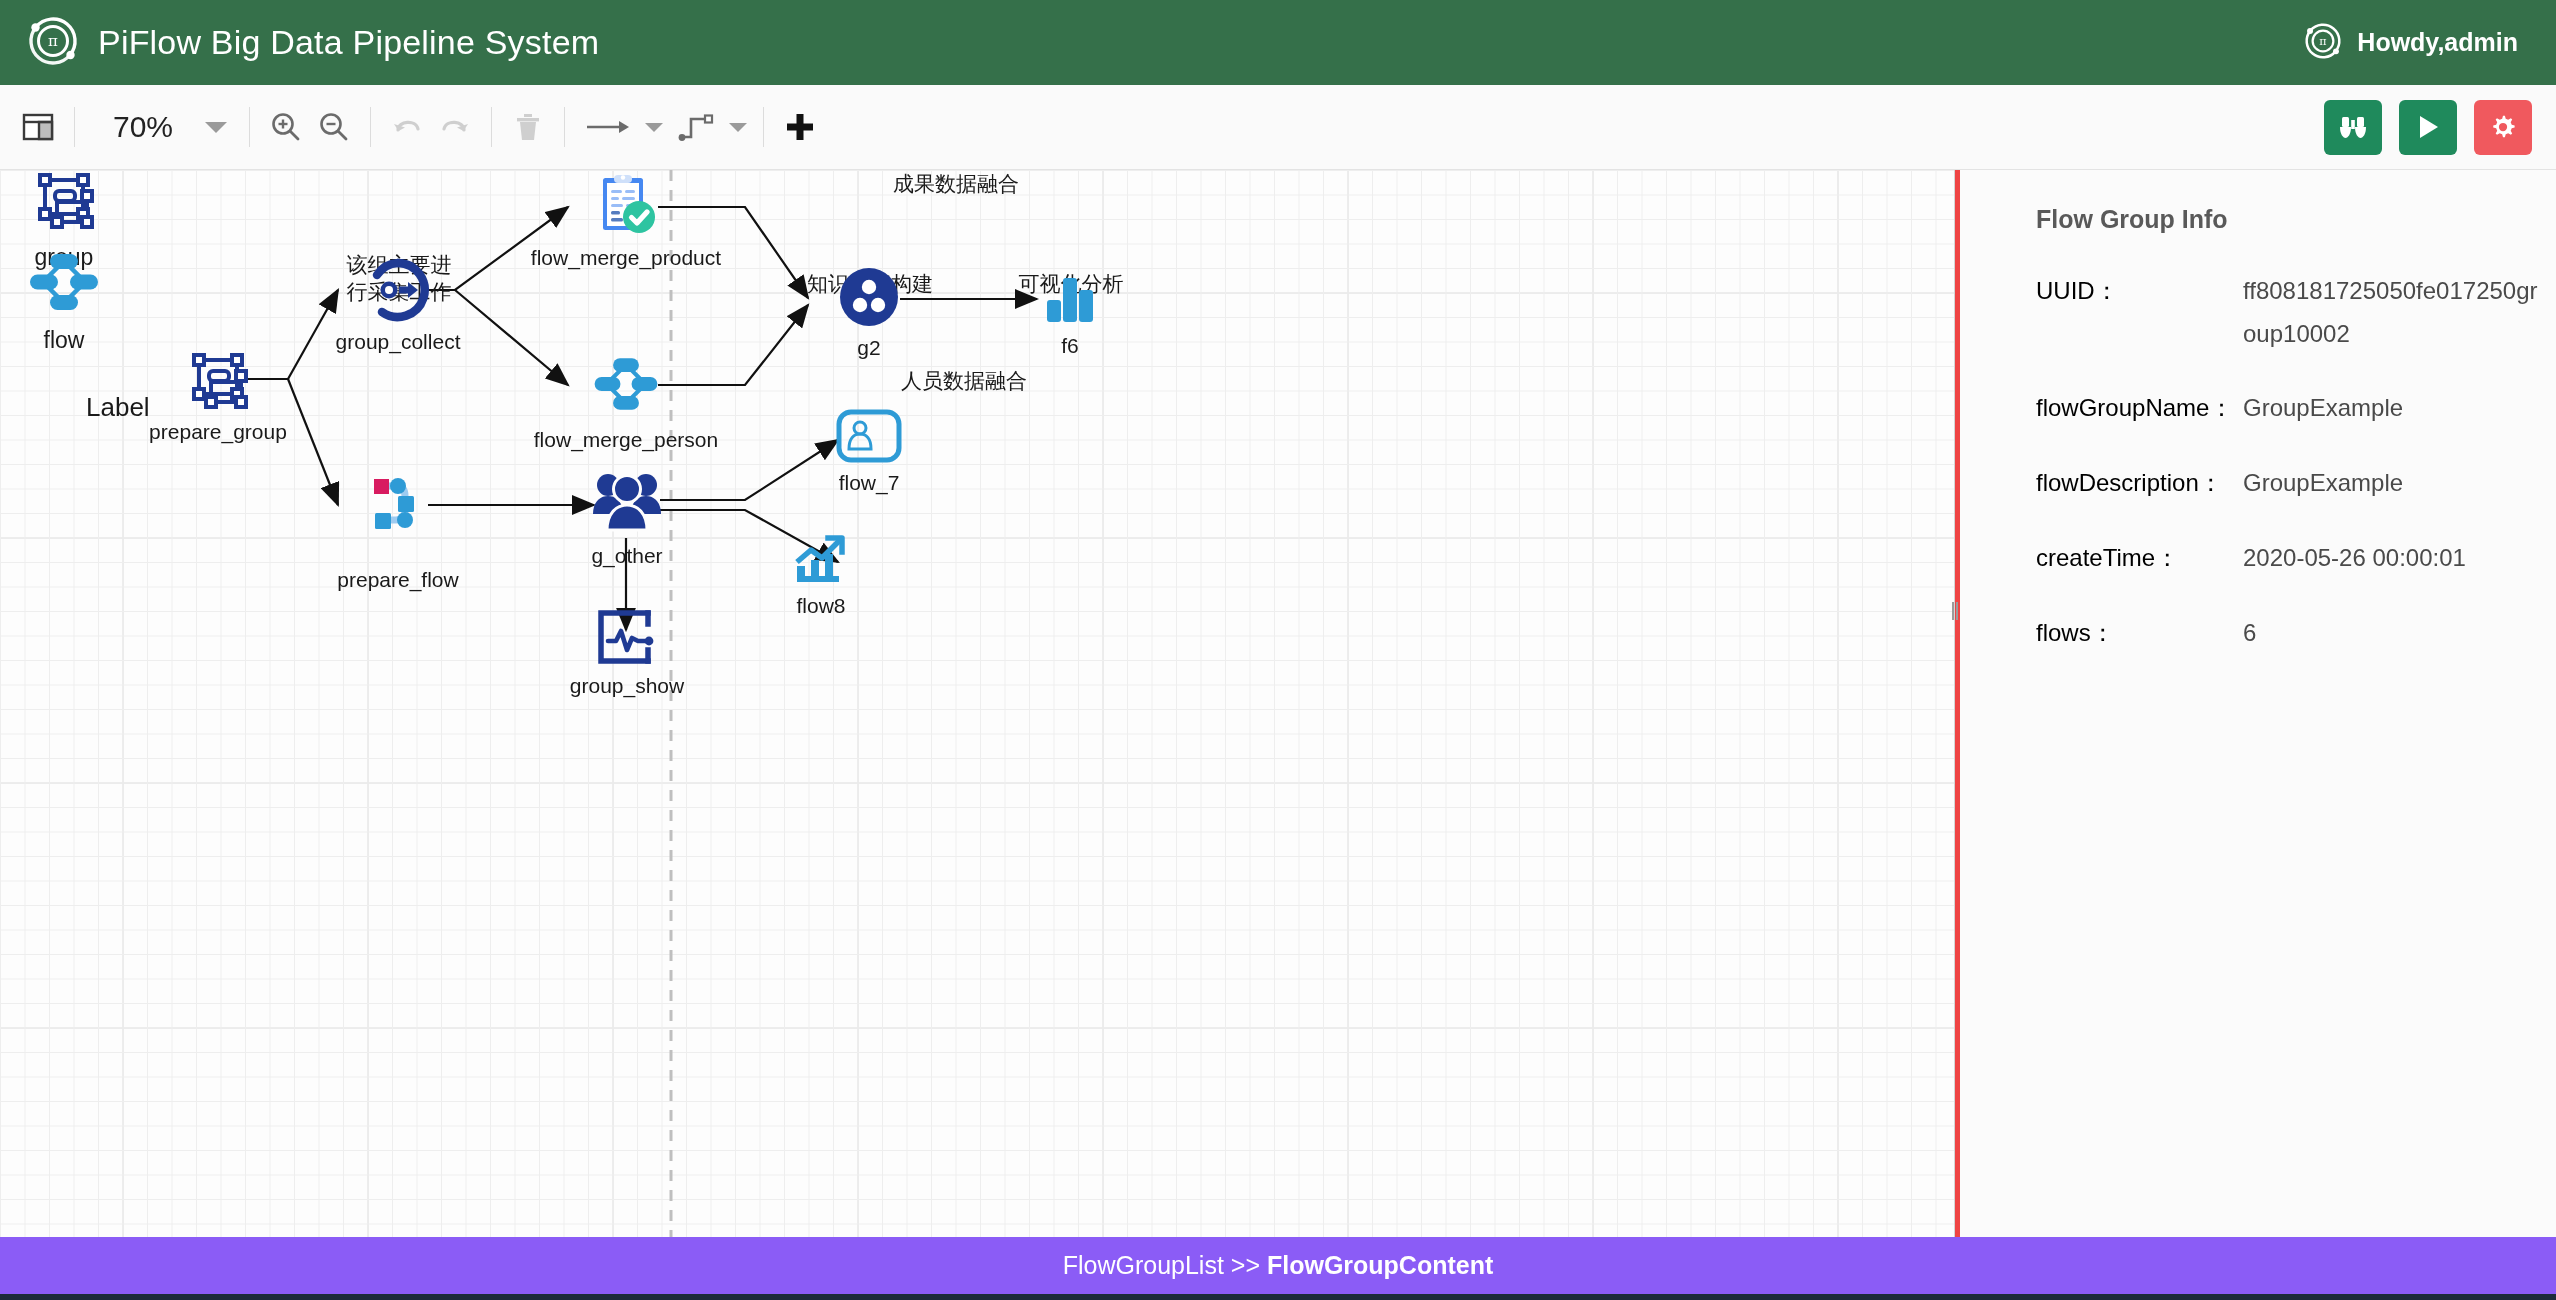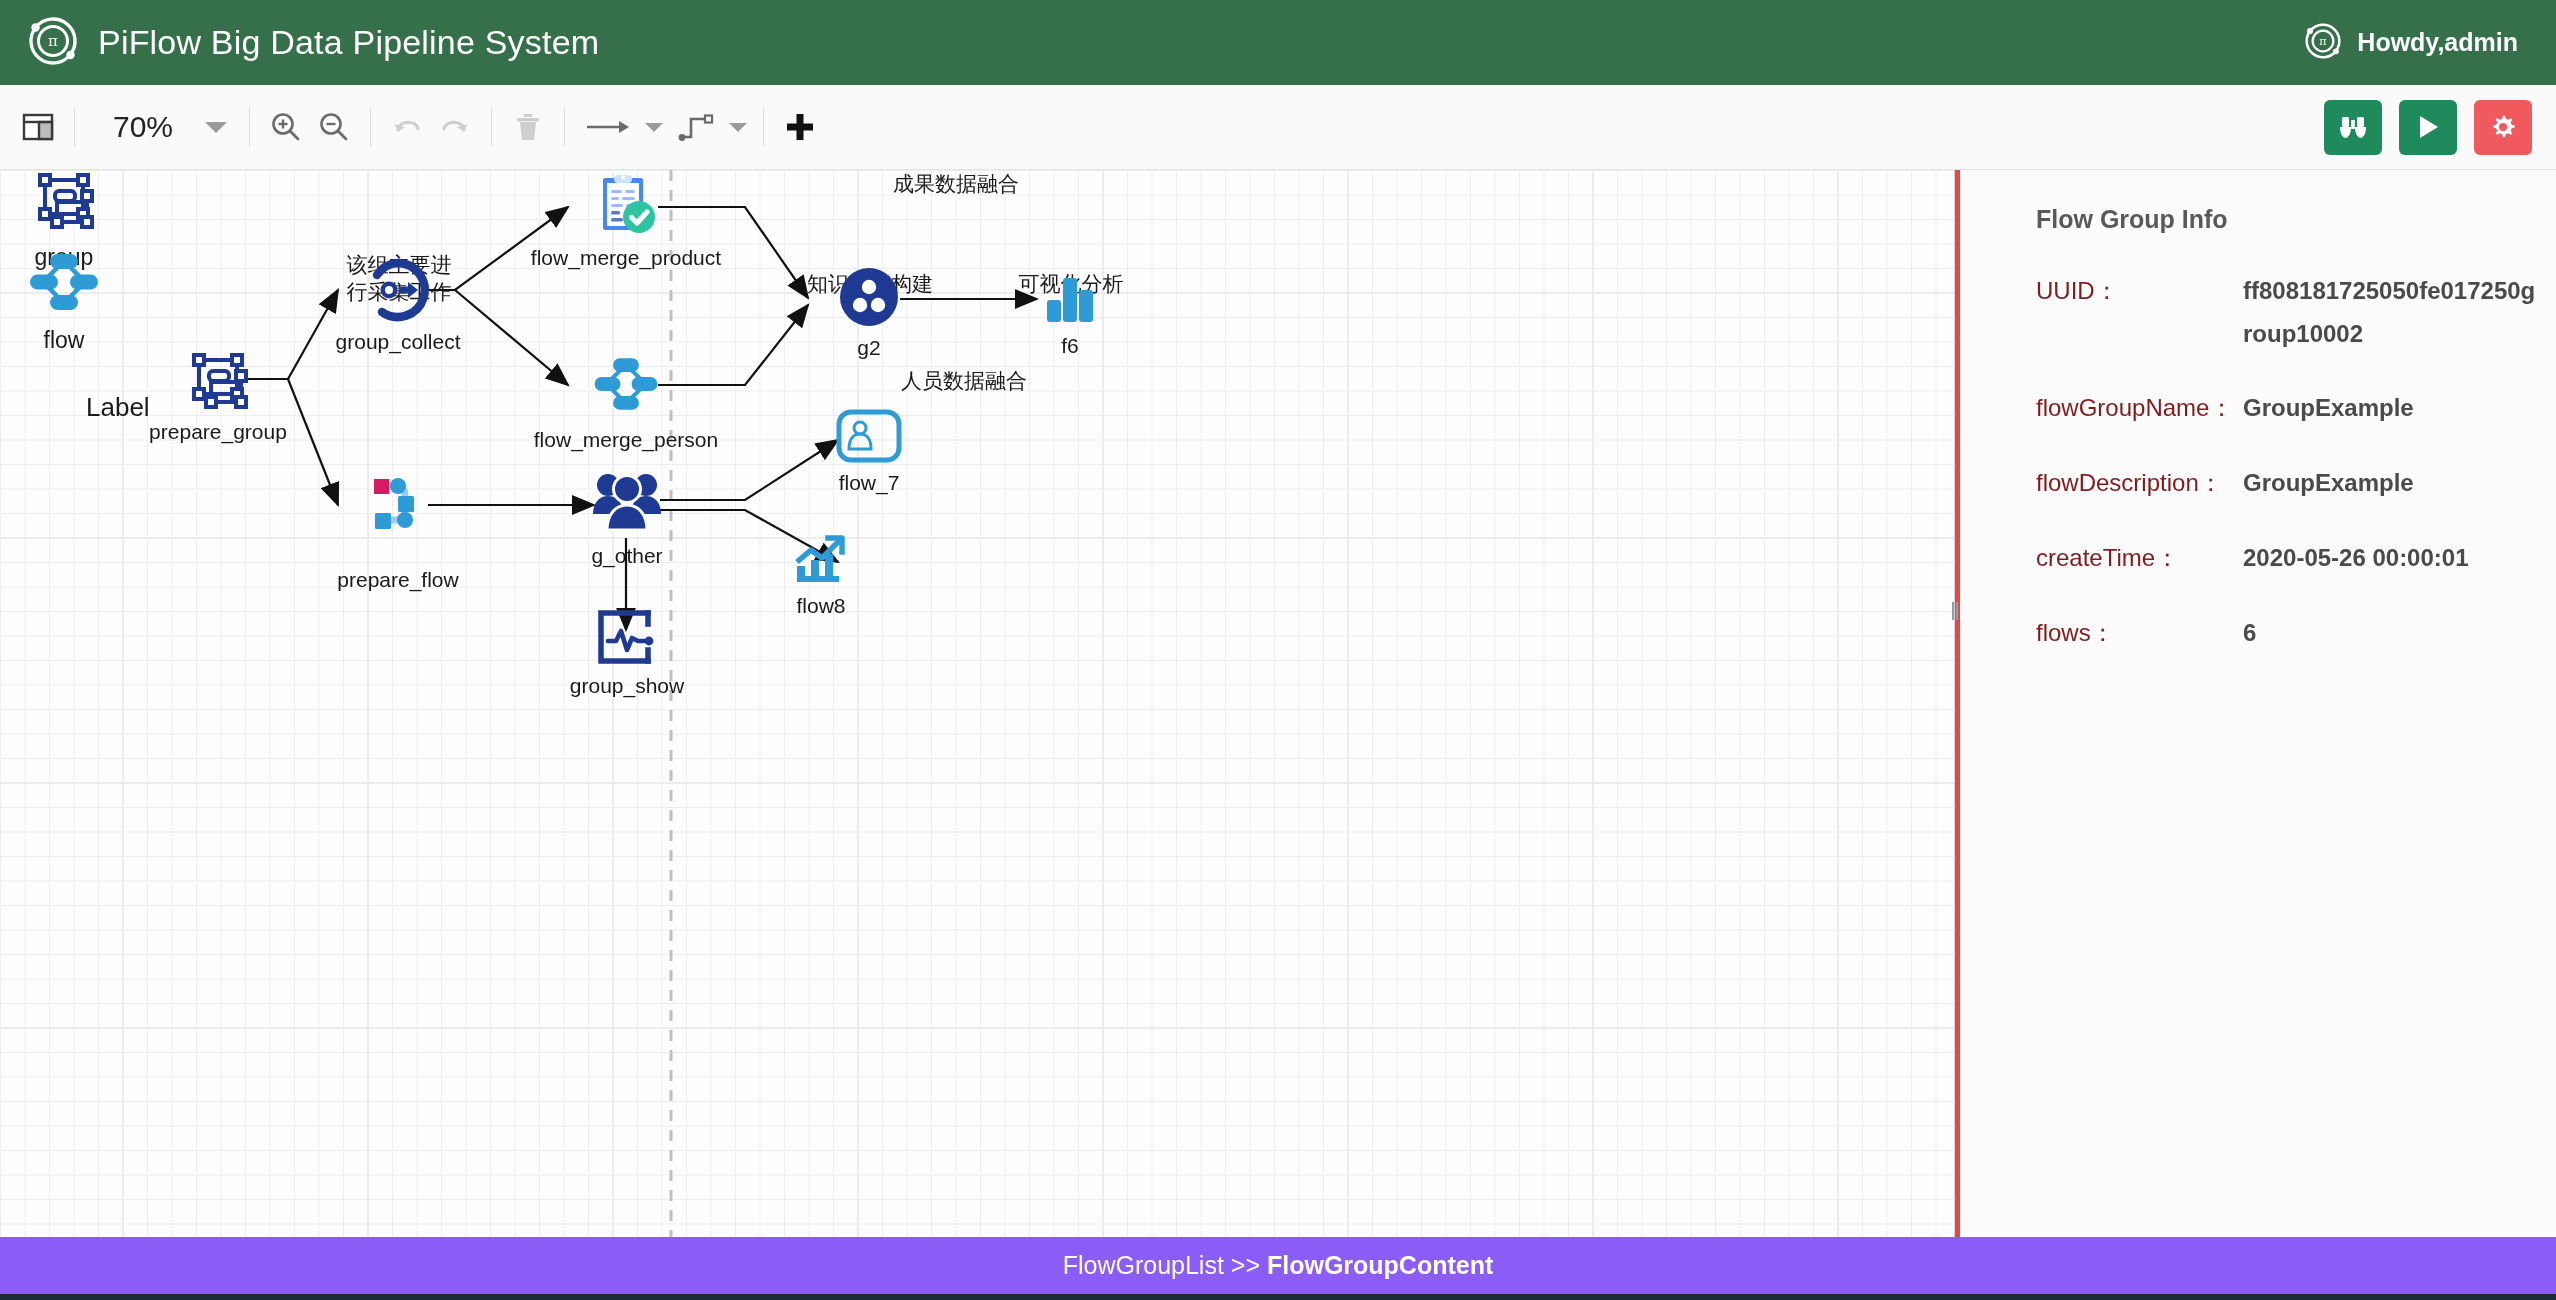--- a/index.html
+++ b/index.html
@@ -68,22 +68,22 @@
   .palette-label { position: absolute; font-size: 26px; color: #1a1a1a; }
 
   
   #info-panel {
     position: absolute; left: 1955px; top: 170px; width: 719px; height: 1067px;
     background: #fbfbfb; border-left: 5px solid #ef4444;
   }
   .panel-title { position: absolute; left: 76px; top: 35px; font-size: 25px; font-weight: bold; color: #595959; }
   .panel-rows { position: absolute; left: 76px; top: 100px; right: 14px; }
   .panel-row { display: flex; margin-bottom: 32px; }
-  .panel-key { width: 207px; flex: none; font-size: 24px; color: #7f1d1d; line-height: 1.78; }
-  .panel-val { font-size: 24px; color: #4a4a4a; font-weight: bold; line-height: 1.78; word-break: break-all; }
+  .panel-key { width: 207px; flex: none; font-size: 24px; color: #000000; line-height: 1.78; }
+  .panel-val { font-size: 24px; color: #4a4a4a; font-weight: normal; line-height: 1.78; word-break: break-all; }
   #panel-grip {
     position: absolute; left: 1949px; top: 598px; width: 11px; height: 26px;
     display: flex; align-items: center; justify-content: center; gap: 2px; cursor: ew-resize; z-index: 6;
   }
   #panel-grip i { width: 2px; height: 18px; background: #9b9b9b; display: block; }
   #panel-divider { position: absolute; left: 1954px; top: 170px; width: 2px; height: 1067px; background: #d4d4d4; }
 
   
   #footer {
     position: absolute; left: 0; top: 1237px; width: 2556px; height: 57px;

